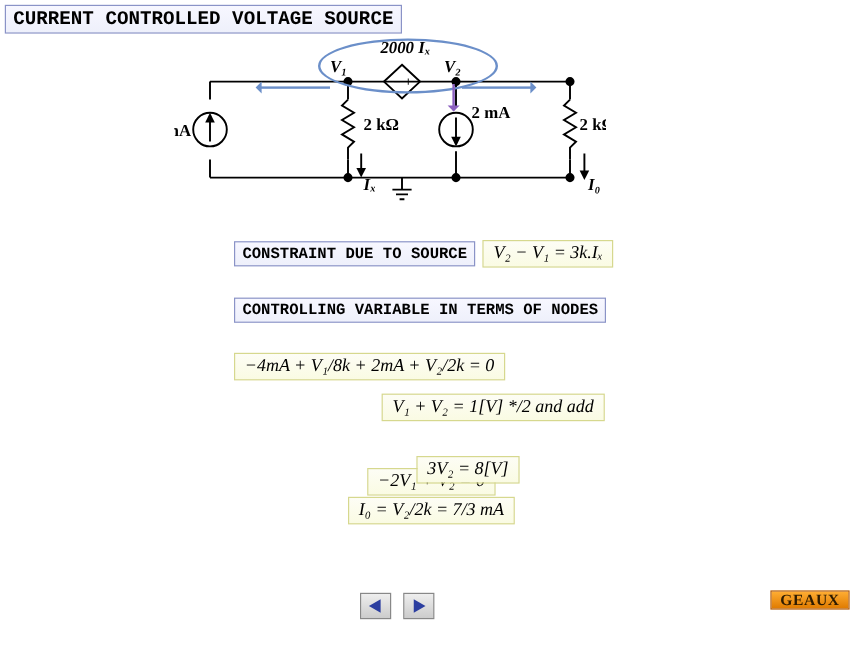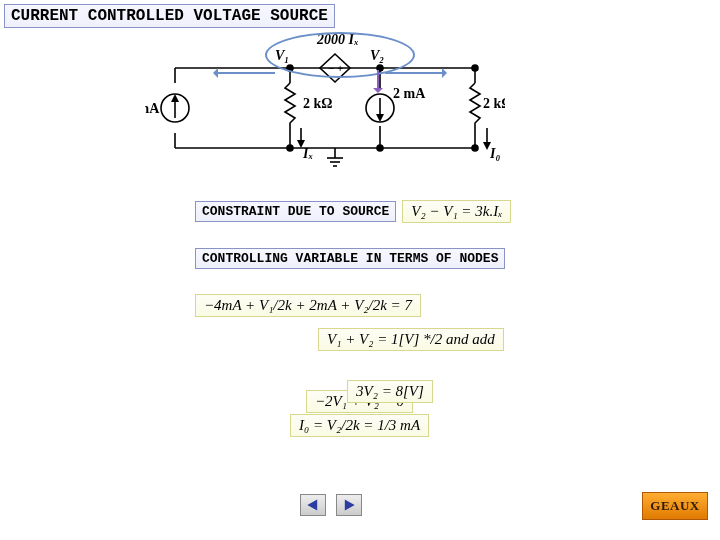--- a/index.html
+++ b/index.html
@@ -66,21 +66,21 @@
     width: 26px; height: 22px;
     background: linear-gradient(#eee,#ccc);
     border: 1px solid #888;
     display: flex; align-items: center; justify-content: center;
     cursor: pointer;
   }
   .nav-btn svg { width: 14px; height: 14px; }
   .geaux {
     position: absolute;
     right: 12px; top: 492px;
-    width: 66px; height: 28px;
+    width: 66px; height: 16px;
     background: linear-gradient(#ffad33,#e07b00);
     border: 1px solid #b25800;
     display: flex; align-items: center; justify-content: center;
     font-family: "Times New Roman", serif;
     font-weight: bold;
     color: #2e1b00;
     font-size: 13px;
     letter-spacing: 0.5px;
     cursor: pointer;
   }
@@ -171,35 +171,35 @@
   <div class="formula-box">V₂ − V₁ = 3k.Iₓ</div>
 </div>
 
 <div class="row" style="left:195px;top:228px;margin-top:20px;">
   <div class="label-box">CONTROLLING VARIABLE IN TERMS OF NODES</div>
 </div>
 <div class="row" style="left:203px;top:256px;">
 </div>
 
 <div class="row" style="left:195px;top:294px;">
-  <div class="formula-box">−4mA + V₁/2k + 2mA + V₂/2k = 7</div>
+  <div class="formula-box">−4mA + V₁/8k + 2mA + V₂/2k = 0</div>
 </div>
 
 <div class="row" style="left:318px;top:328px;">
   <div class="formula-box">V₁ + V₂ = 1[V] */2  and add</div>
 </div>
 <div class="row" style="left:306px;top:354px;margin-top:36px;">
   <div class="formula-box">−2V₁ + V₂ = 0</div>
 </div>
 <div class="row" style="left:330px;top:380px;padding-left:17px;">
   <div class="formula-box">3V₂ = 8[V]</div>
 </div>
 
 <div class="row" style="left:290px;top:414px;">
-  <div class="formula-box">I₀ = V₂/2k = 1/3 mA</div>
+  <div class="formula-box">I₀ = V₂/2k = 7/3 mA</div>
 </div>
 
 <div class="nav">
   <div class="nav-btn">
     <svg viewBox="0 0 10 10">
         <polygon points="8,1 8,9 1,5" fill="#2b3ea0"></polygon>
       </svg>
   </div>
   <div class="nav-btn">
     <svg viewBox="0 0 10 10">

